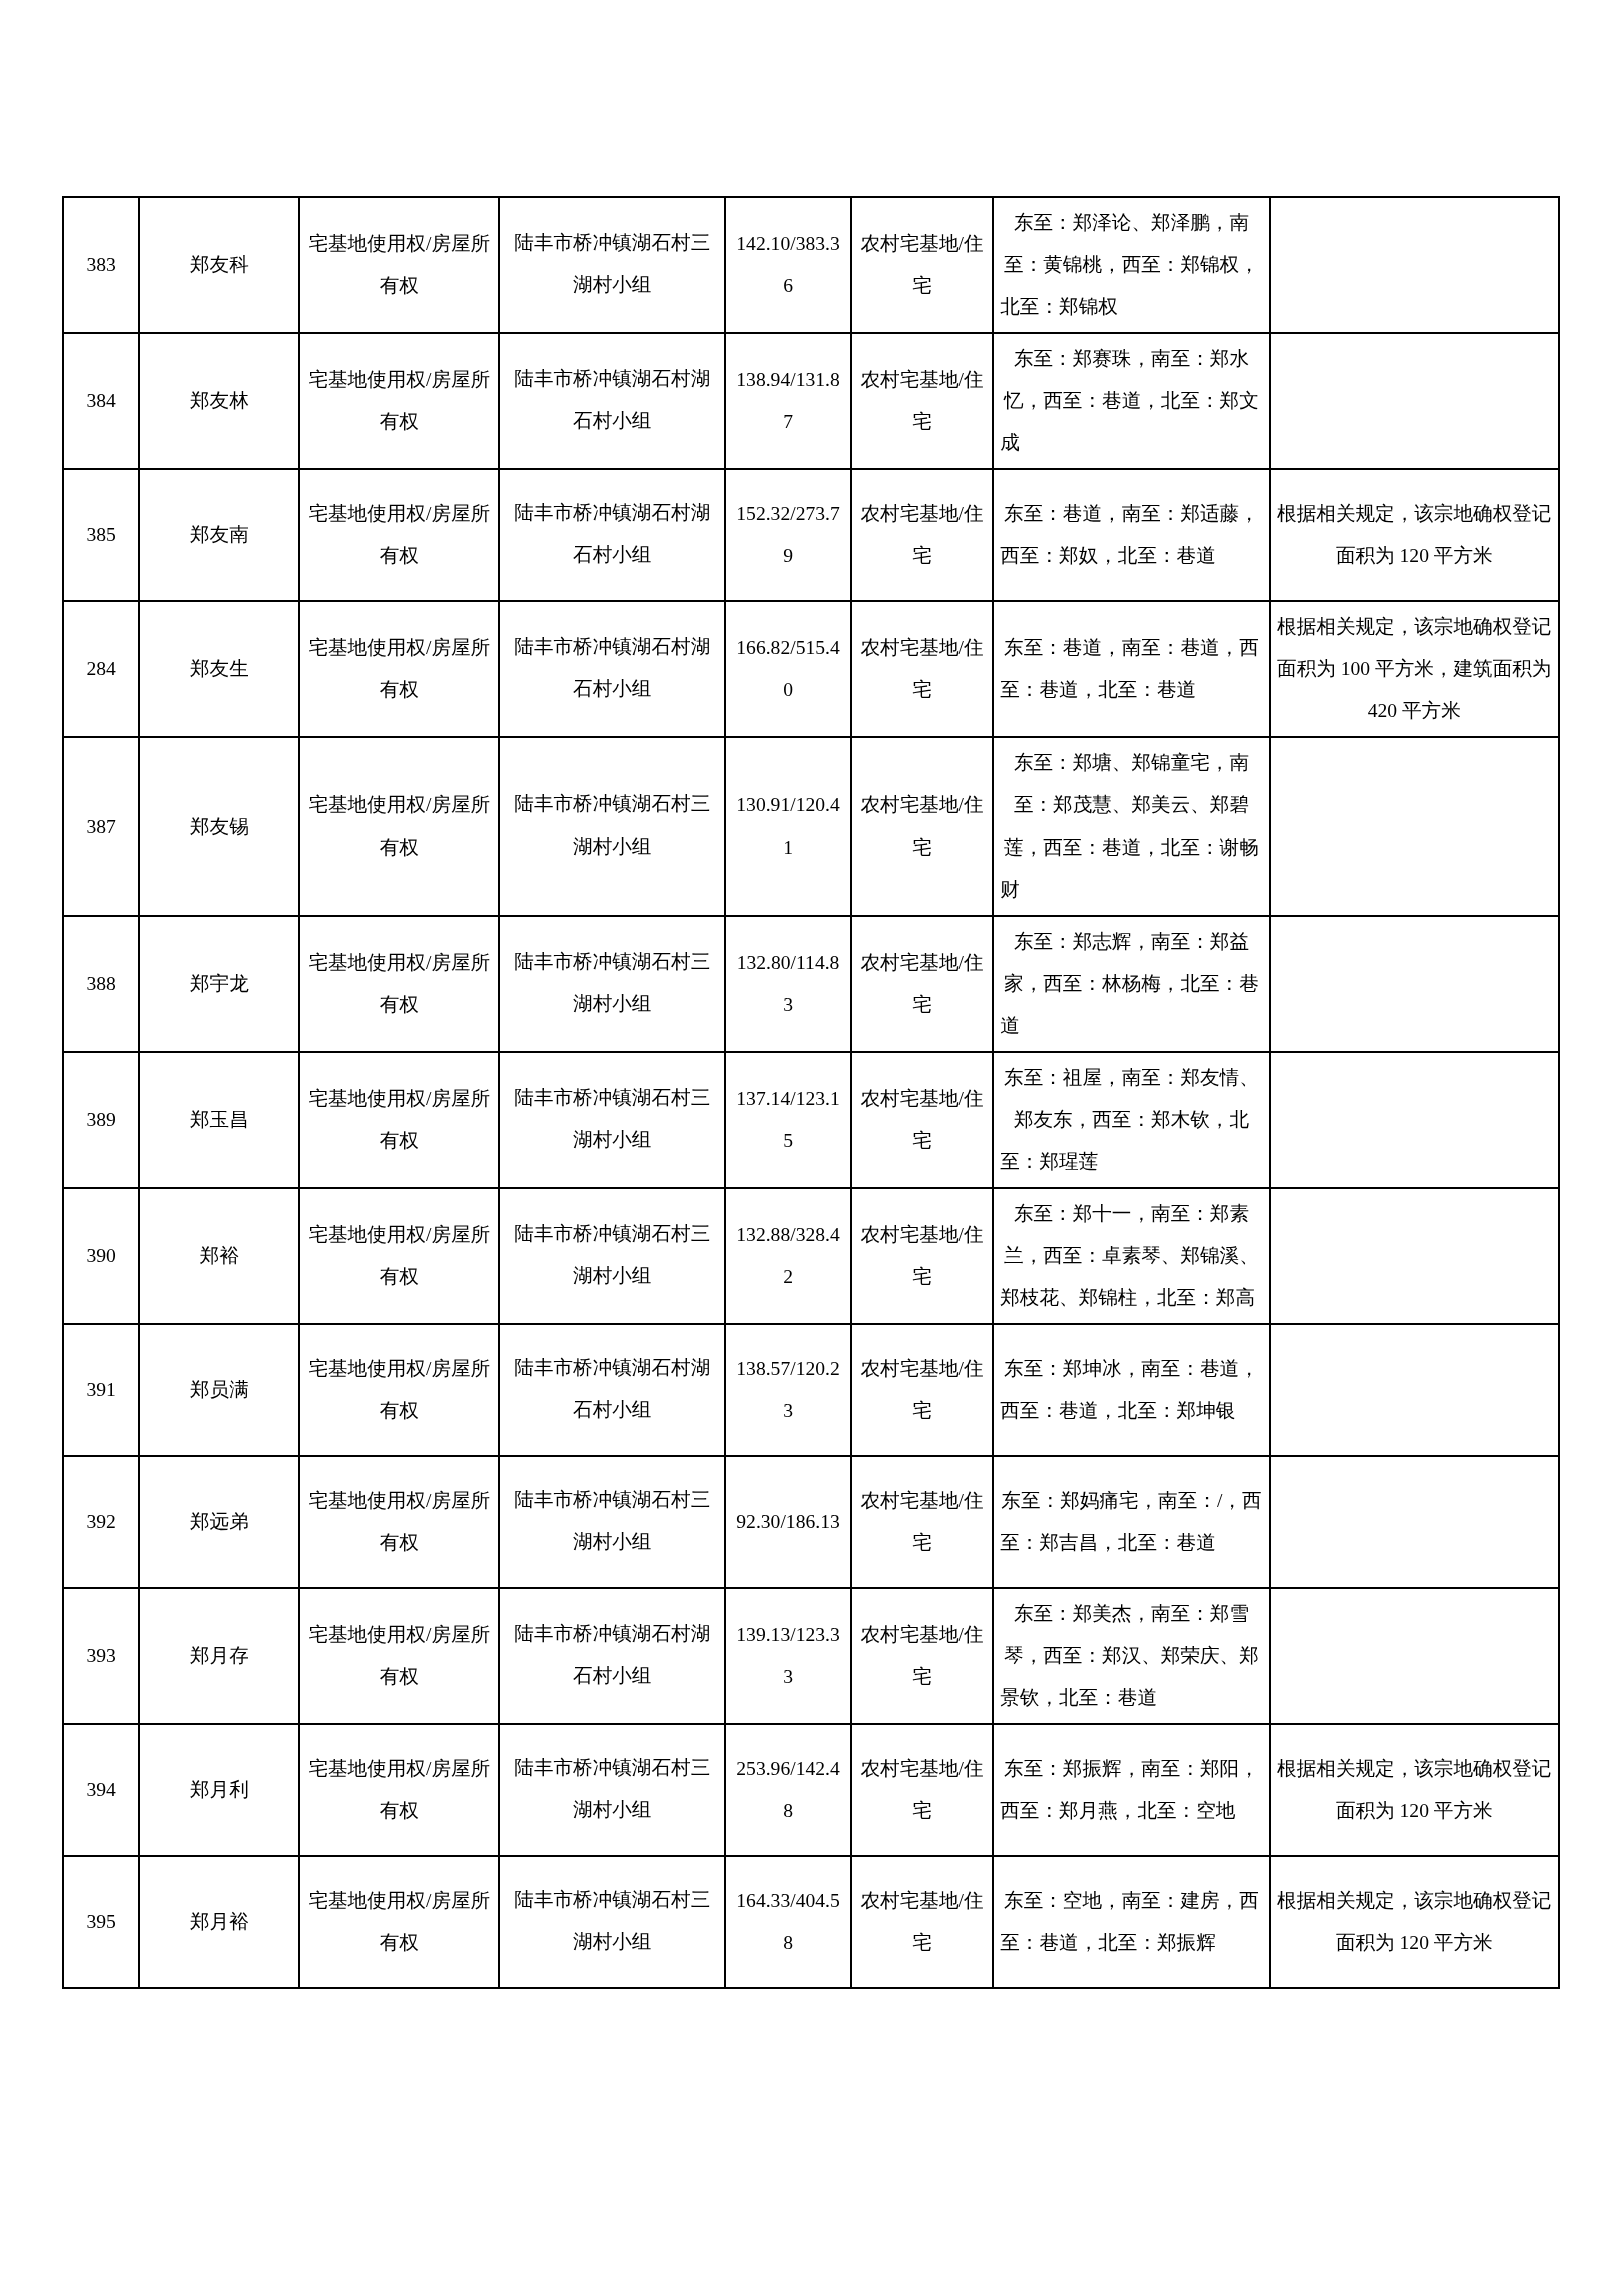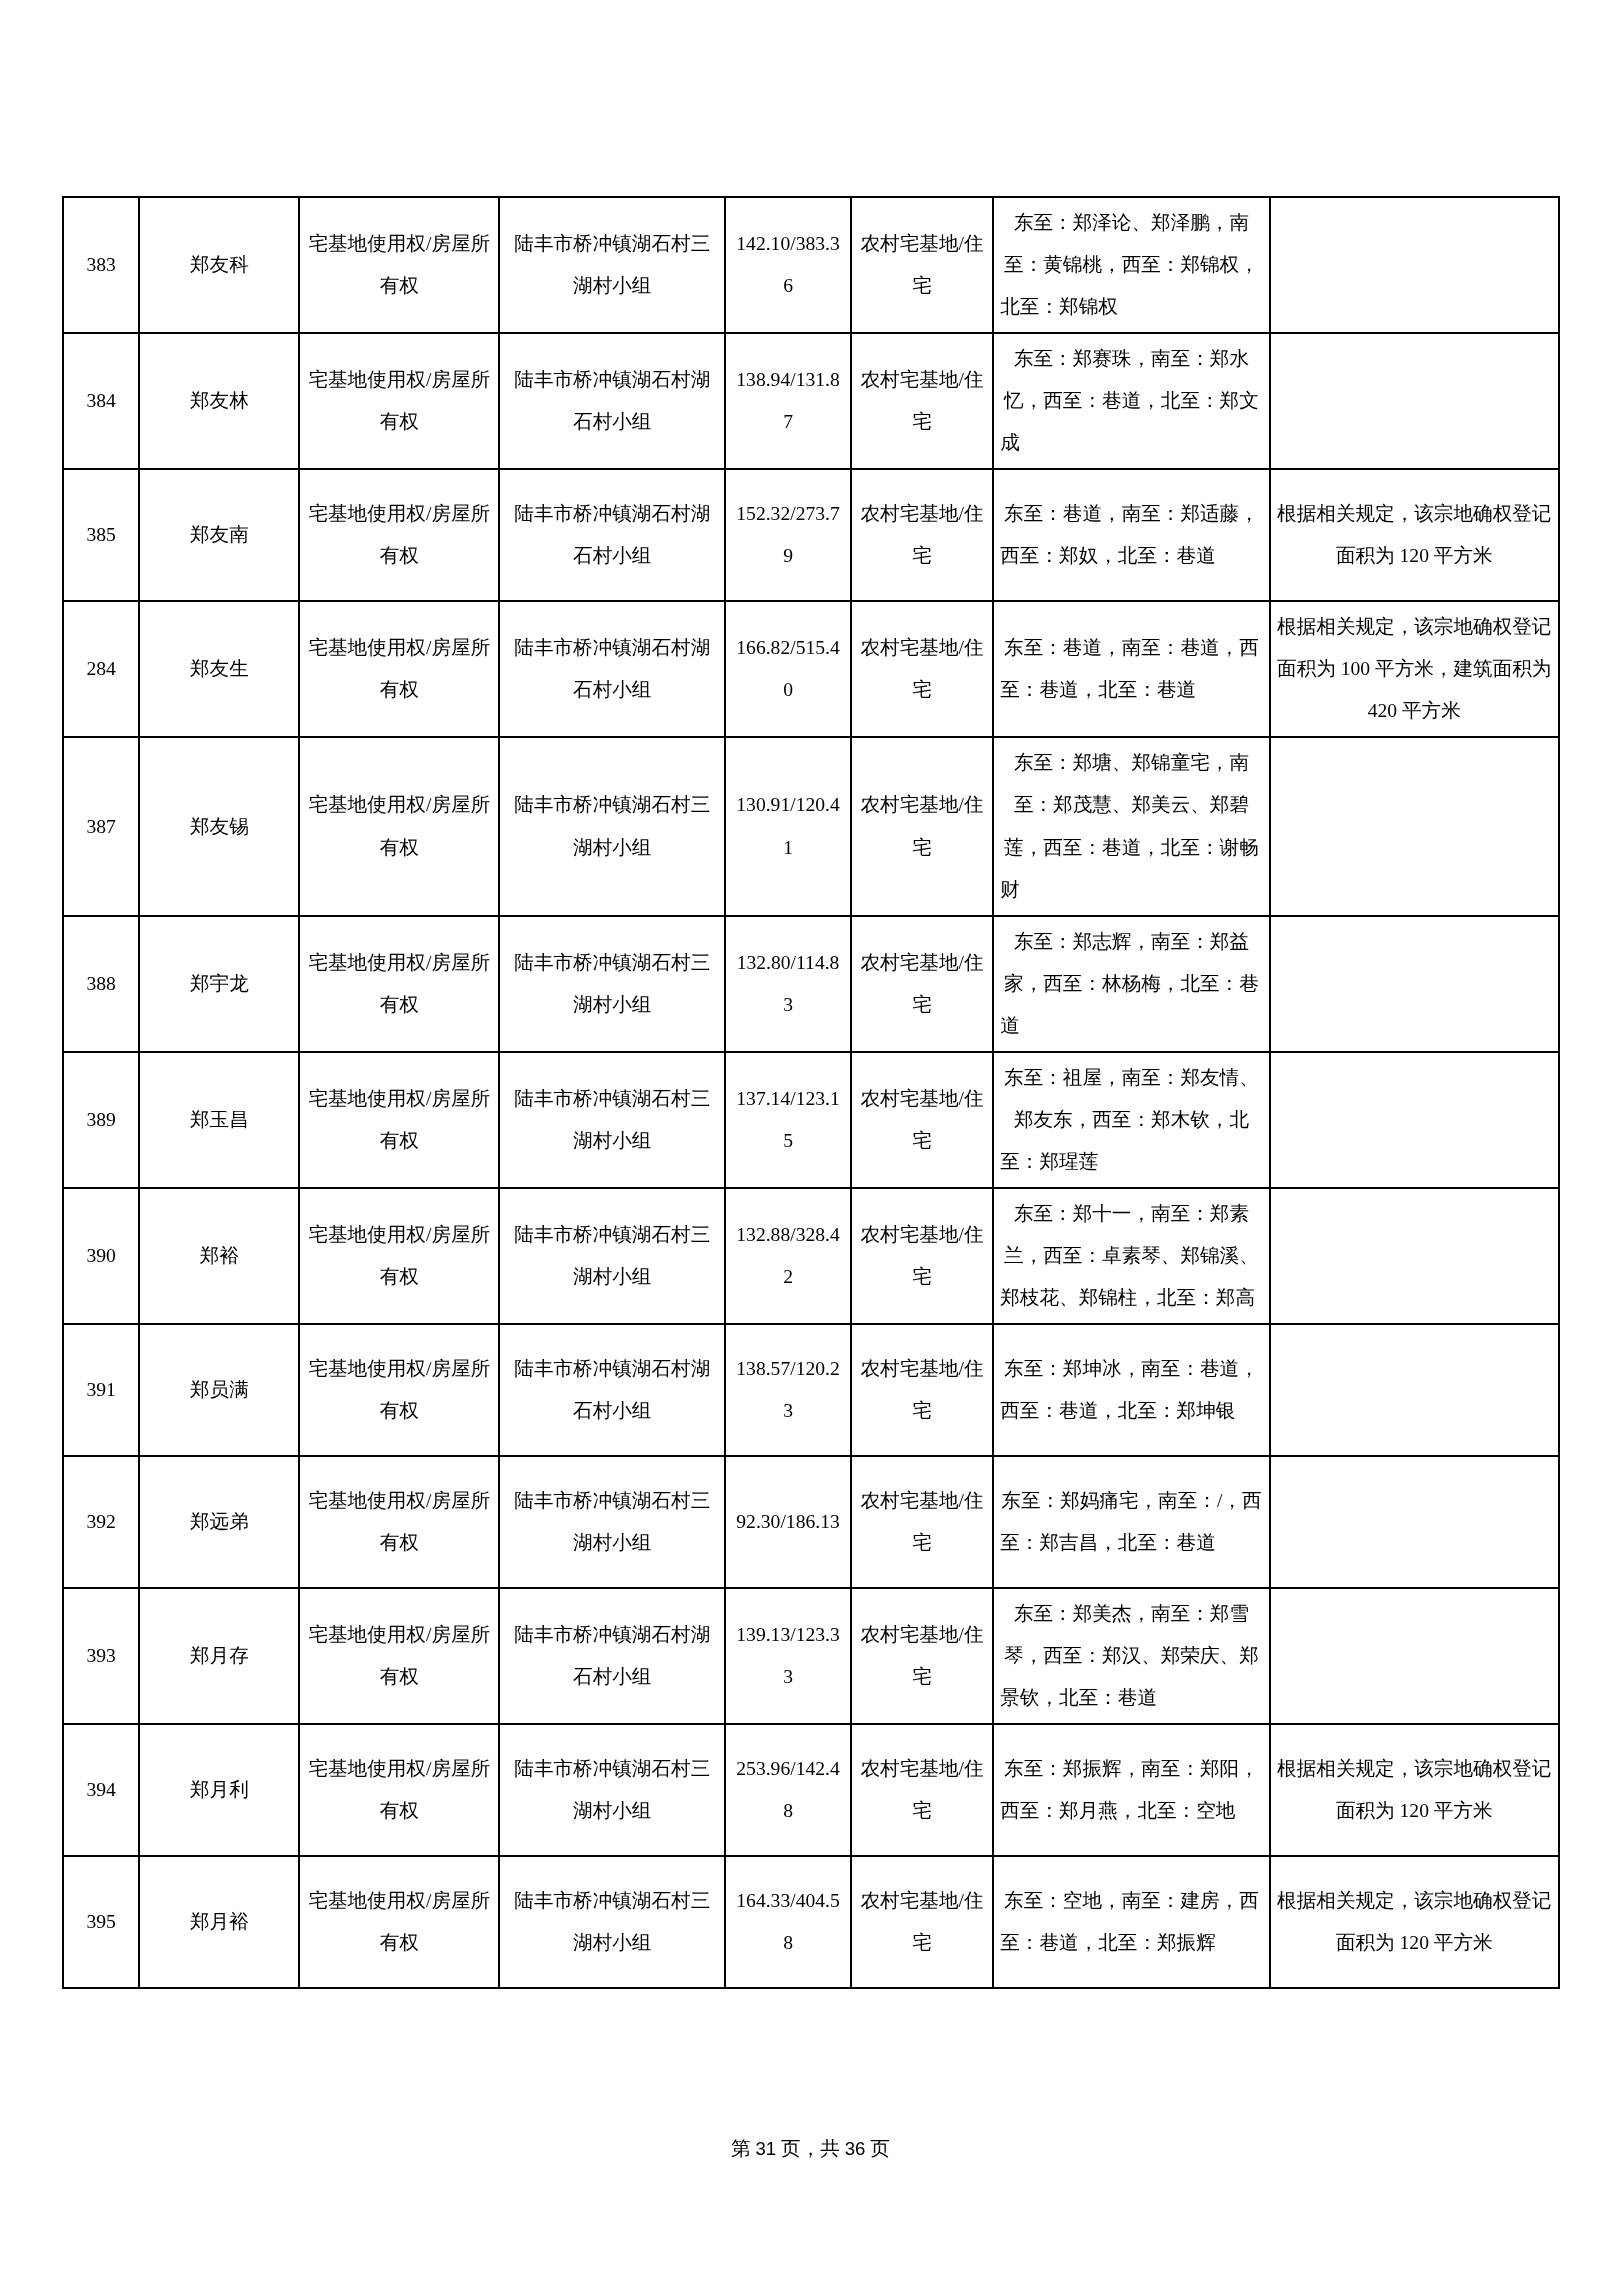--- a/index.html
+++ b/index.html
@@ -36,21 +36,21 @@
     font-size: 19.6px;
     line-height: 2.15;
     text-align: center;
     vertical-align: middle;
     padding: 3.9px 5.9px;
     overflow: hidden;
   }
   td.col-no        { }
   td.col-name      { }
   td.col-rights    { padding: 3.9px 14.7px; }
-  td.col-location  { padding: 3.9px 25.5px; }
+  td.col-location  { padding: 3.9px 25.5px; font-family: Liberation Mono, monospace; }
   td.col-area      { padding: 3.9px 8.8px; word-break: break-all; margin-left: 24px; }
   td.col-land_type { padding: 3.9px 9.8px; }
   td.col-boundary  { padding: 3.9px 21.6px; text-align: justify; text-align-last: left; margin-top: 24px; }
   td.col-remark    { padding: 3.9px 17.6px; }
   .footer {
     position: absolute;
     left: 0;
     width: 1621px;
     top: 2135px;
     text-align: center;
@@ -205,16 +205,15 @@
           <td class="col-rights">宅基地使用权/房屋所有权</td>
           <td class="col-location">陆丰市桥冲镇湖石村三湖村小组</td>
           <td class="col-area">164.33/404.58</td>
           <td class="col-land_type">农村宅基地/住宅</td>
           <td class="col-boundary">东至：空地，南至：建房，西至：巷道，北至：郑振辉</td>
           <td class="col-remark">根据相关规定，该宗地确权登记面积为 120 平方米</td>
         </tr>
       </tbody>
   </table>
 
-  <div class="footer"><span>第 </span><span class="num">31</span><span> 页，共 </span><span class="num">36</span><span> 页</span></div>
 
 </div>
 
 
 </body></html>

